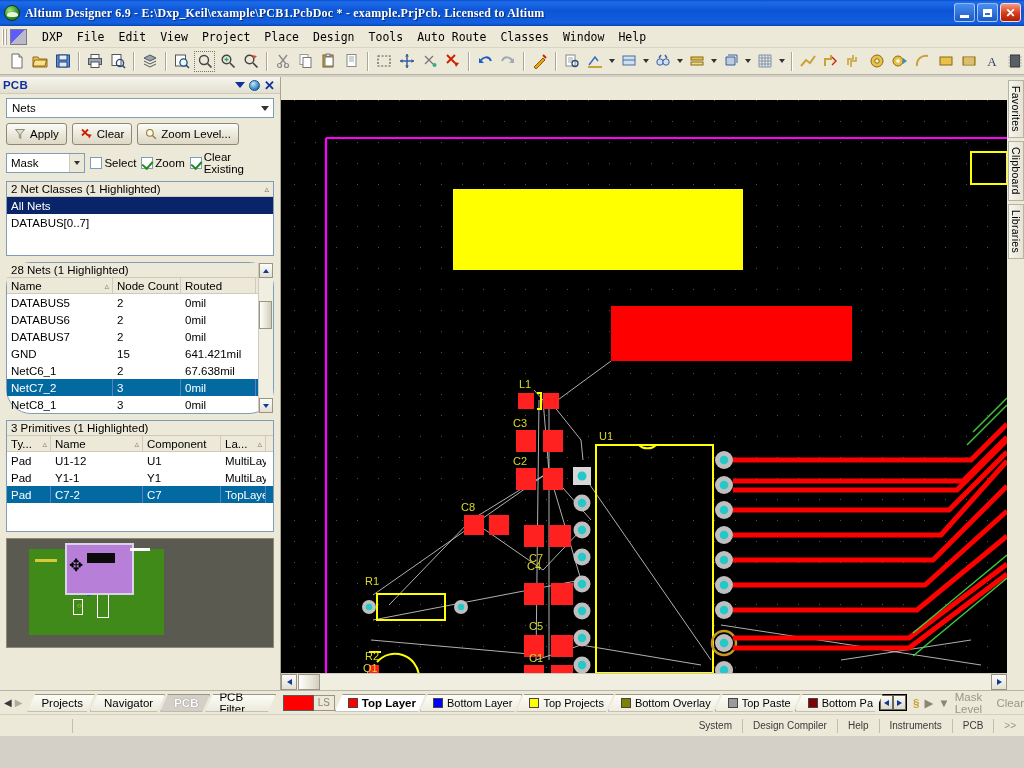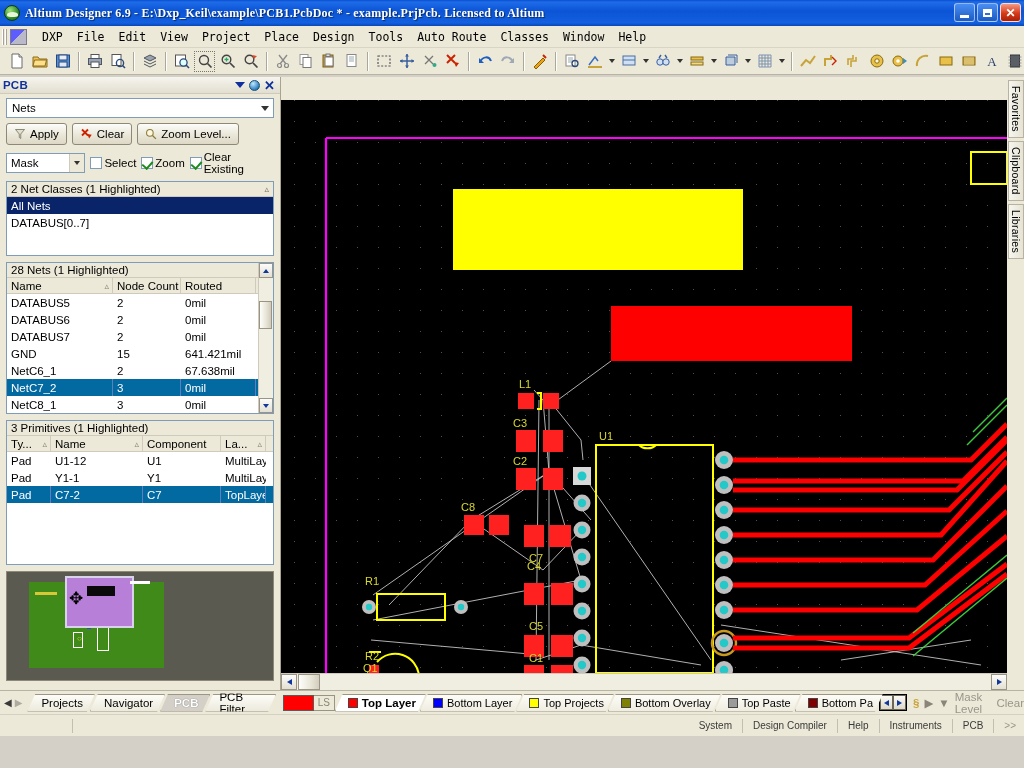--- a/index.html
+++ b/index.html
@@ -672,21 +672,21 @@
           <span class="sortmark">▵</span>
         </div>
         <div class="lb-row sel">
           <span>All Nets</span>
         </div>
         <div class="lb-row">
           <span>DATABUS[0..7]</span>
         </div>
       </div>
 
-      <div class="listbox" style="height:152px;">
+      <div class="listbox" style="height:152px;border-radius:25px;">
         <div class="lb-head">
           <span>28 Nets (1 Highlighted)</span>
         </div>
         <div class="grid-head">
           <div class="gh" style="width:106px">
               <span>Name</span>
               <span class="sm">▵</span>
             </div>
           <div class="gh" style="width:68px">
               <span>Node Count</span>
@@ -735,21 +735,21 @@
           <div class="vs-btn vs-up">
               <i class="a"></i>
             </div>
           <div class="vs-thumb" style="top:38px;"></div>
           <div class="vs-btn vs-dn" style="position:absolute;bottom:0;left:0;right:0;">
               <i class="a"></i>
             </div>
         </div>
       </div>
 
-      <div class="listbox" style="height:145px;">
+      <div class="listbox" style="height:112px;">
         <div class="lb-head">
           <span>3 Primitives (1 Highlighted)</span>
         </div>
         <div class="grid-head">
           <div class="gh" style="width:44px">
               <span>Ty...</span>
               <span class="sm">▵</span>
             </div>
           <div class="gh" style="width:92px">
               <span>Name</span>

